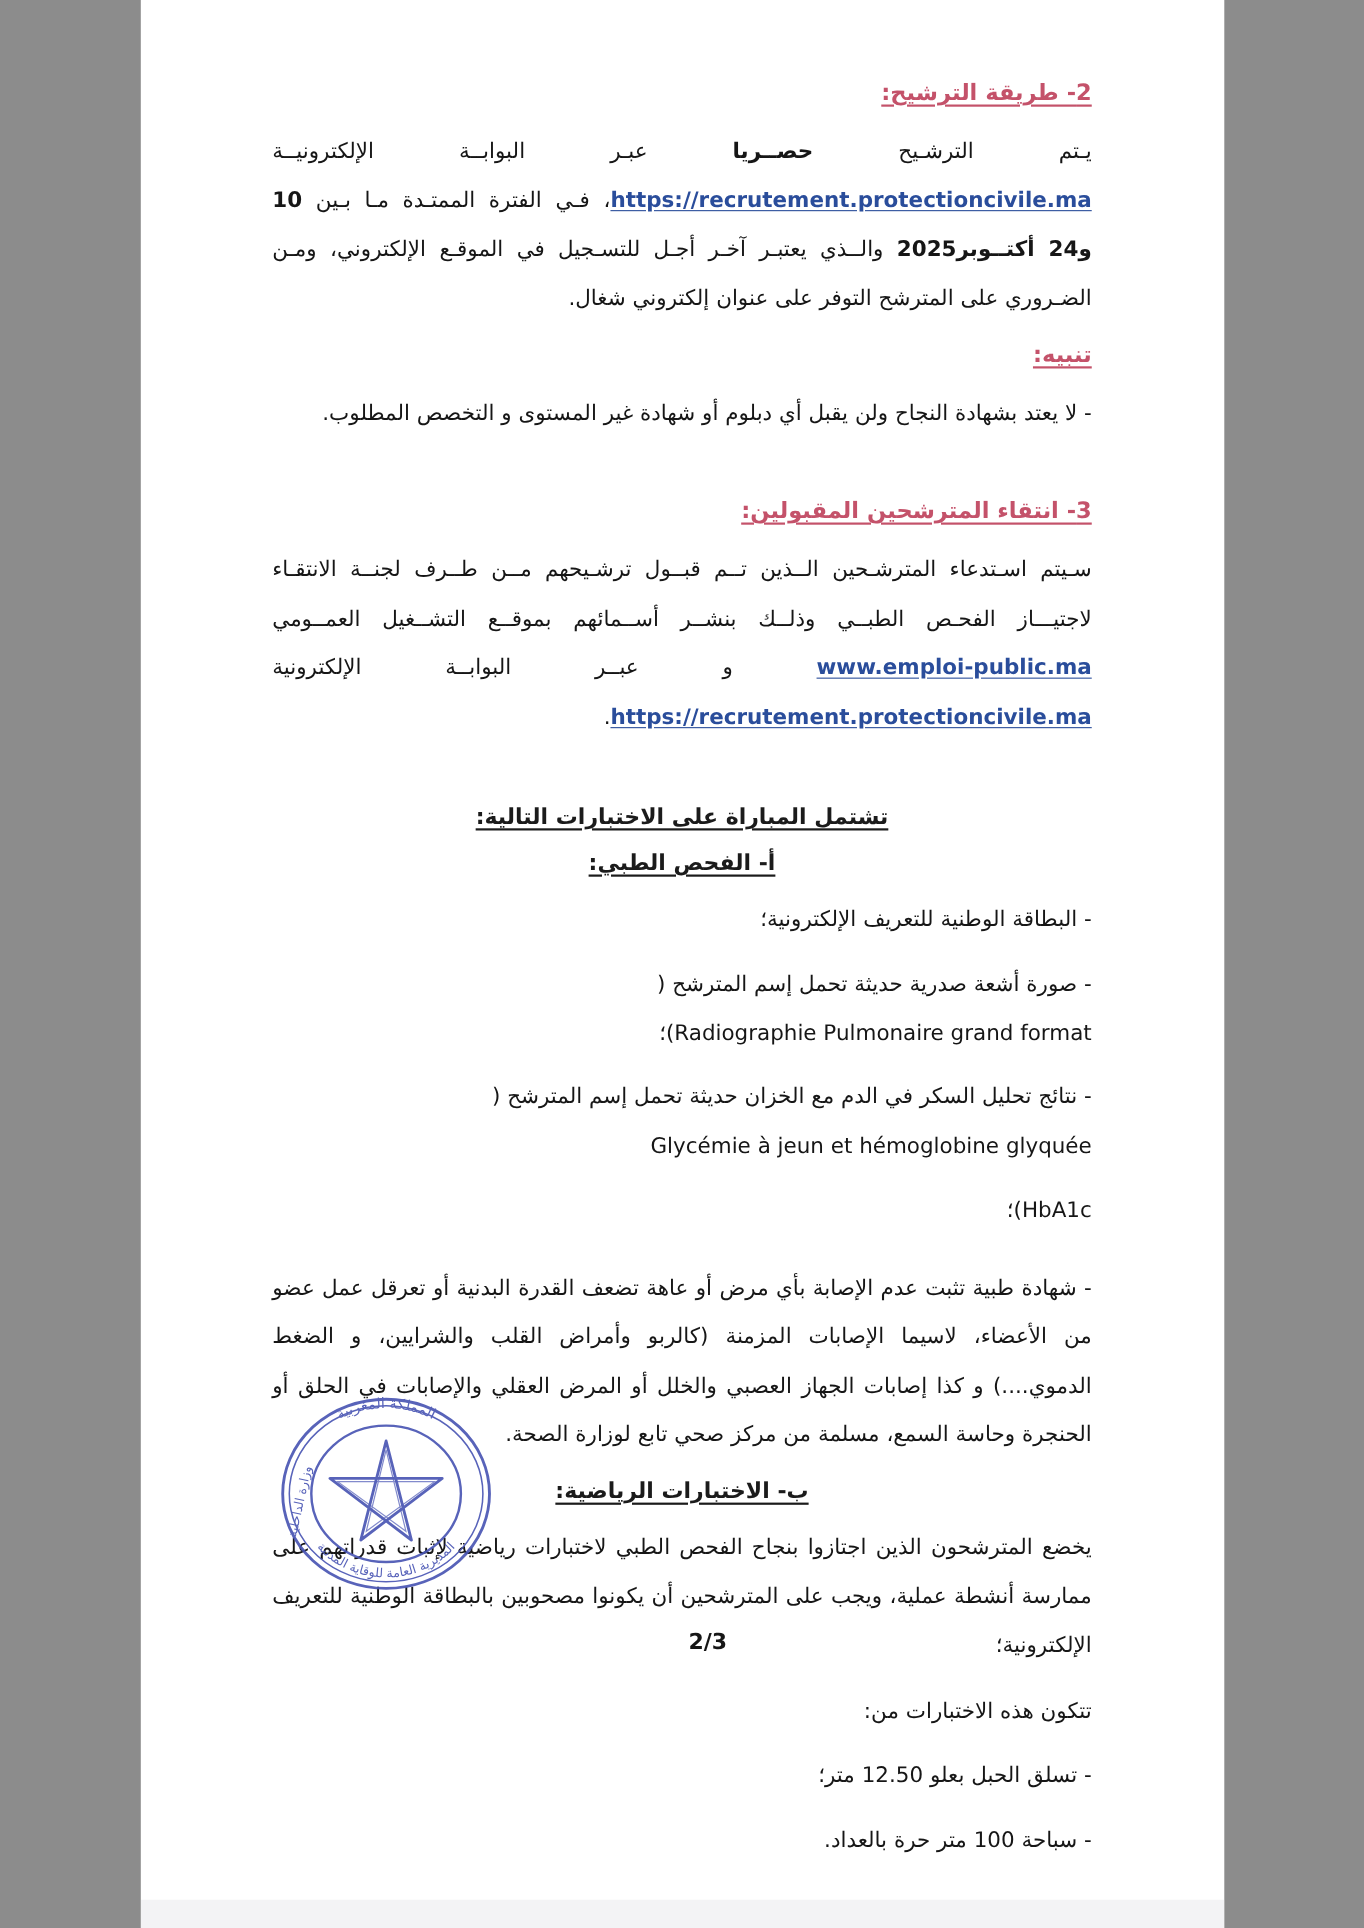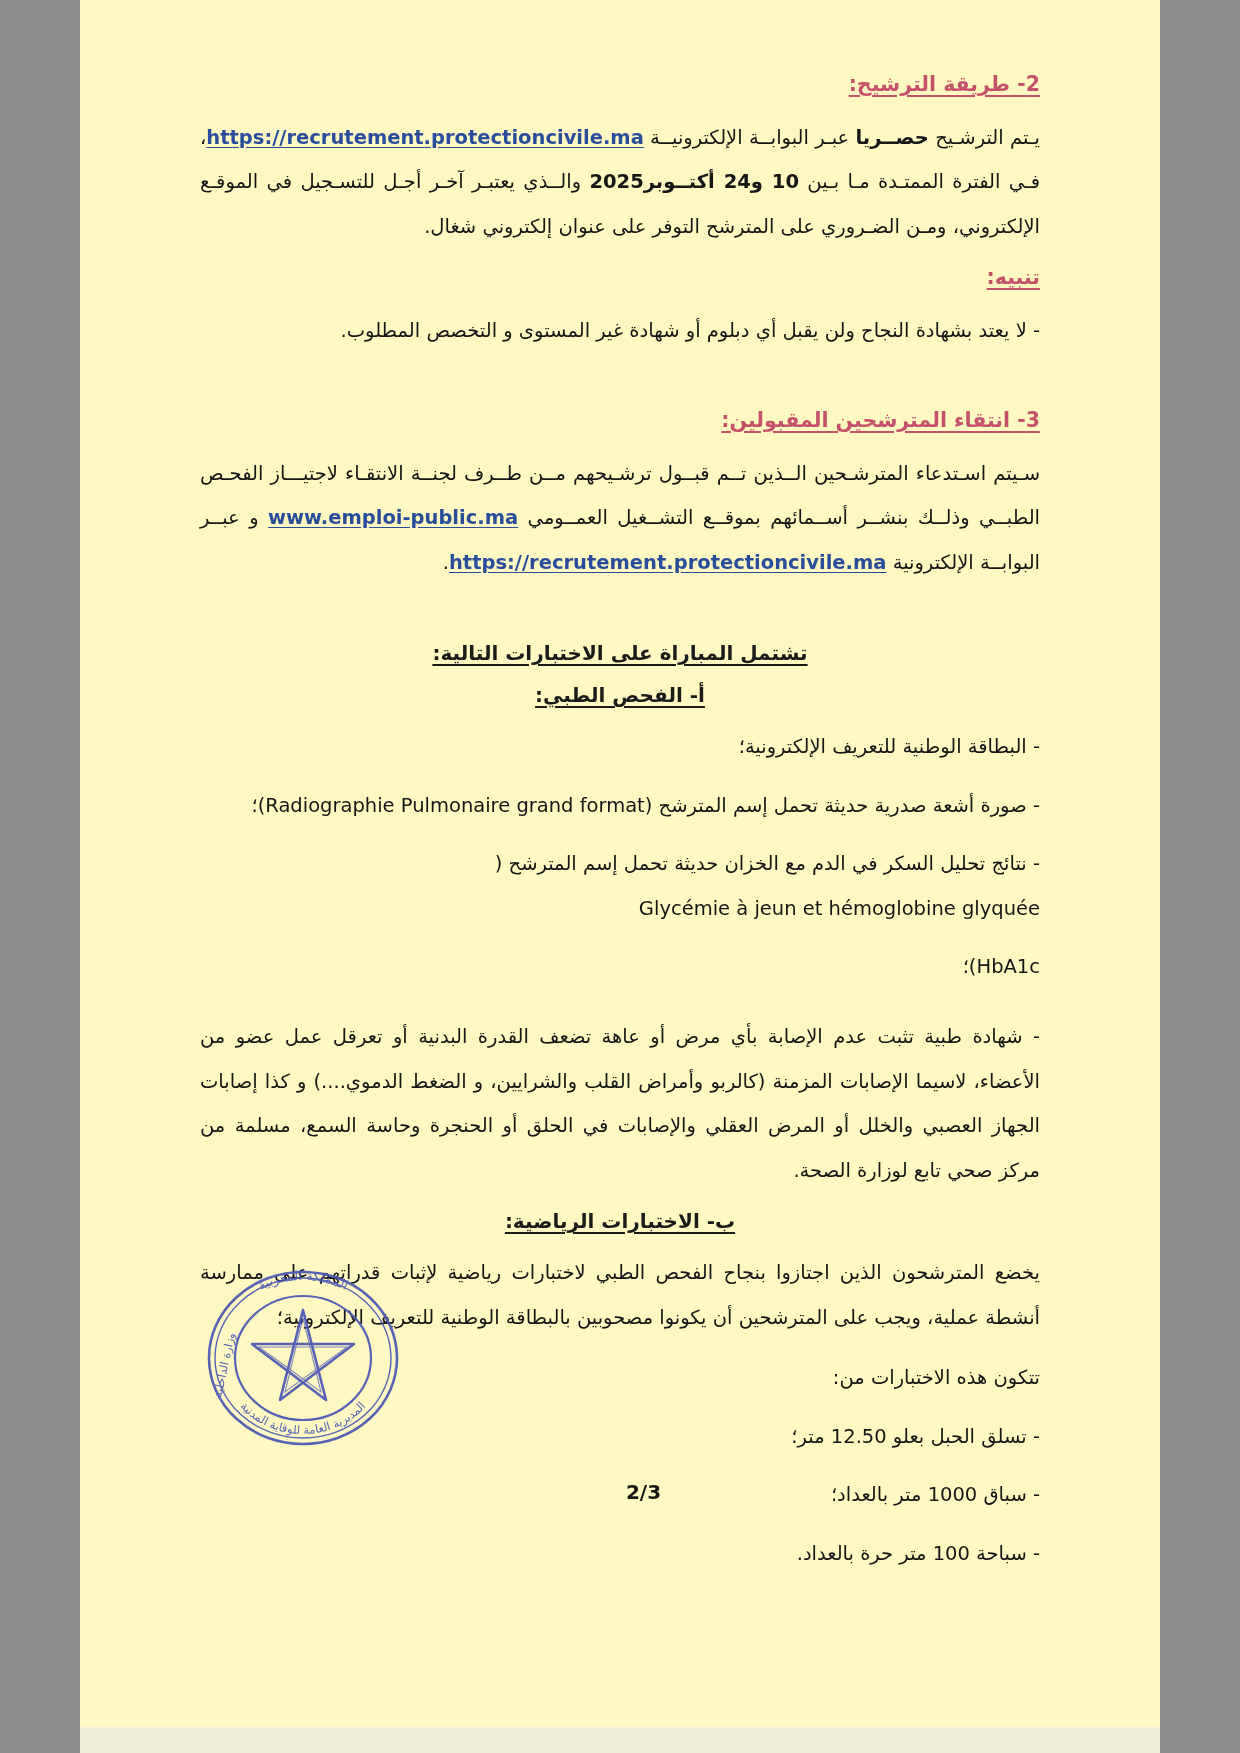--- a/index.html
+++ b/index.html
@@ -2,24 +2,24 @@
 <html lang="ar" dir="rtl"><head>
 <meta charset="utf-8">
 <style>
   html, body {
     margin: 0;
     padding: 0;
     background: #8c8c8c;
   }
   .page {
     position: relative;
-    width: 1080px;
+    width: 985px;
     height: 1753px;
     margin: 0 auto;
-    background: #fef9c3;
+    background: #ffffff;
     box-sizing: border-box;
     font-family: "DejaVu Sans", "Liberation Sans", sans-serif;
     overflow: hidden;
   }
   
   .scan-edge {
     position: absolute;
     left: 0;
     right: 0;
     bottom: 0;
@@ -163,21 +163,20 @@
 
     <div class="ctr-block">
       <h3 class="h-black">ب- الاختبارات الرياضية:</h3>
     </div>
 
     <p class="body jt">يخضع المترشحون الذين اجتازوا بنجاح الفحص الطبي لاختبارات رياضية لإثبات قدراتهم على ممارسة أنشطة عملية، ويجب على المترشحين أن يكونوا مصحوبين بالبطاقة الوطنية للتعريف الإلكترونية؛</p>
 
     <p class="item center">تتكون هذه الاختبارات من:</p>
 
     <p class="item center">- تسلق الحبل بعلو 12.50 متر؛</p>
-    <p class="item center">- سباق 1000 متر بالعداد؛</p>
     <p class="item center">- سباحة 100 متر حرة بالعداد.</p>
 
   </div>
 
   <div class="stamp">
     <svg viewBox="0 0 230 215" xmlns="http://www.w3.org/2000/svg">
       <defs>
         <path id="arcTop" d="M 28 112 A 87 80 0 0 1 202 112" fill="none"></path>
         <path id="arcBot" d="M 34 112 A 81 74 0 0 0 196 112" fill="none"></path>
       </defs>

